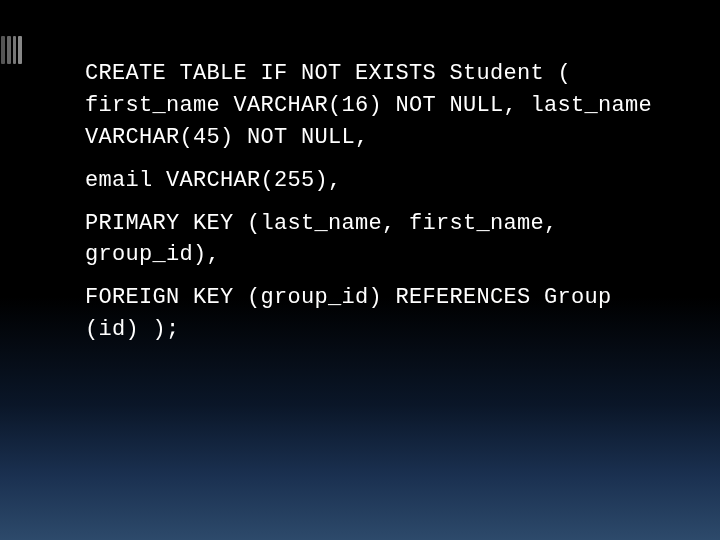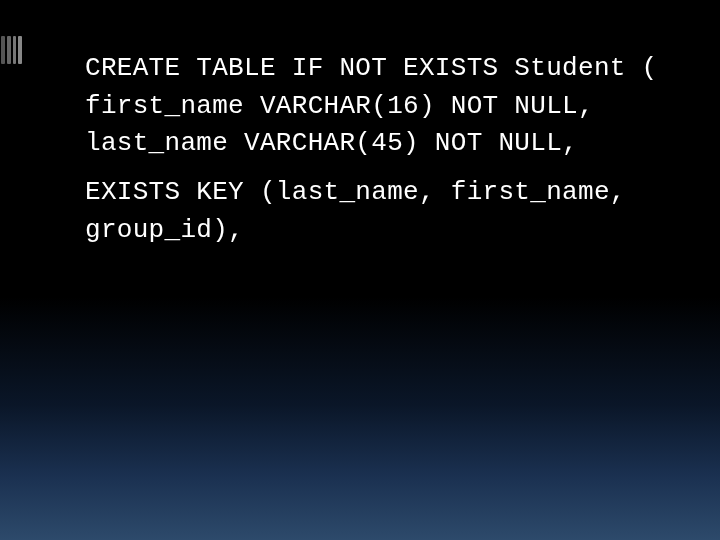--- a/index.html
+++ b/index.html
@@ -15,26 +15,27 @@
     position: relative;
   }
   .slide-content {
     position: absolute;
     left: 85px;
     top: 50px;
     right: 60px;
     color: #ffffff;
   }
   .code-line {
-    font-size: 26px;
+    font-size: 22px;
     line-height: 1.45;
     letter-spacing: 0.3px;
     margin-bottom: 11px;
     white-space: pre-wrap;
     word-wrap: break-word;
+    margin-top: 8px;
   }
   .stripe {
     position: absolute;
     left: 1px;
     top: 36px;
     width: 21px;
     height: 28px;
     display: flex;
     flex-direction: row;
   }
@@ -54,14 +55,16 @@
 
 <div class="stripe">
   <div class="stripe-bar"></div>
   <div class="stripe-bar"></div>
   <div class="stripe-bar"></div>
   <div class="stripe-bar"></div>
 </div>
 
 <div class="slide-content">
   <div class="code-line">CREATE TABLE IF NOT EXISTS Student ( first_name VARCHAR(16) NOT NULL, last_name VARCHAR(45) NOT NULL,</div>
-  <div class="code-line">EXISTS KEY (last_name, first_name, group_id),</div>
+  <div class="code-line">email VARCHAR(255),</div>
+  <div class="code-line">PRIMARY KEY (last_name, first_name, group_id),</div>
+  <div class="code-line">FOREIGN KEY (group_id) REFERENCES Group (id) );</div>
 </div>
 
 </body></html>

